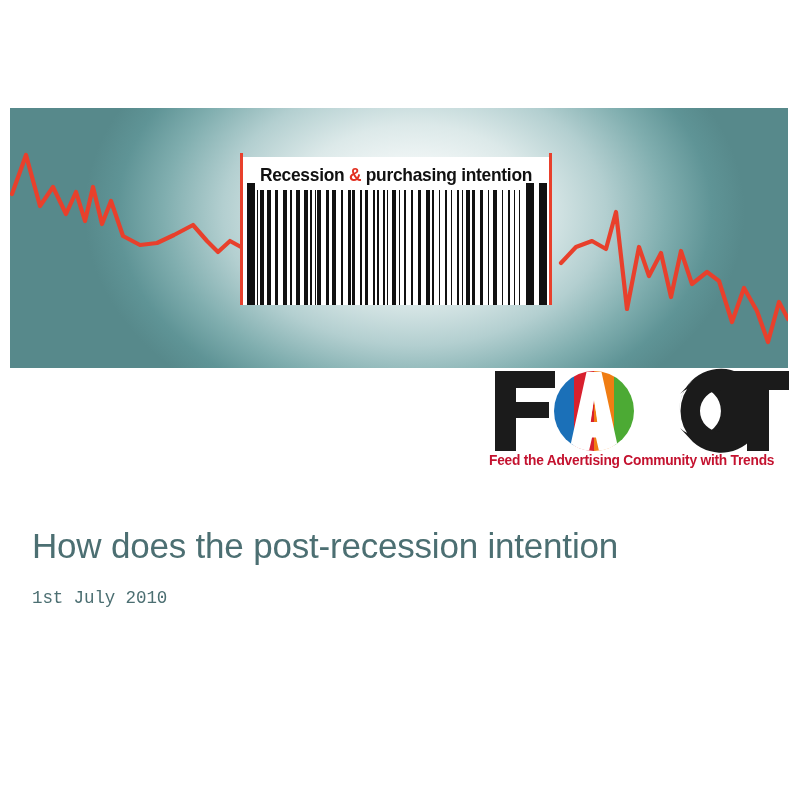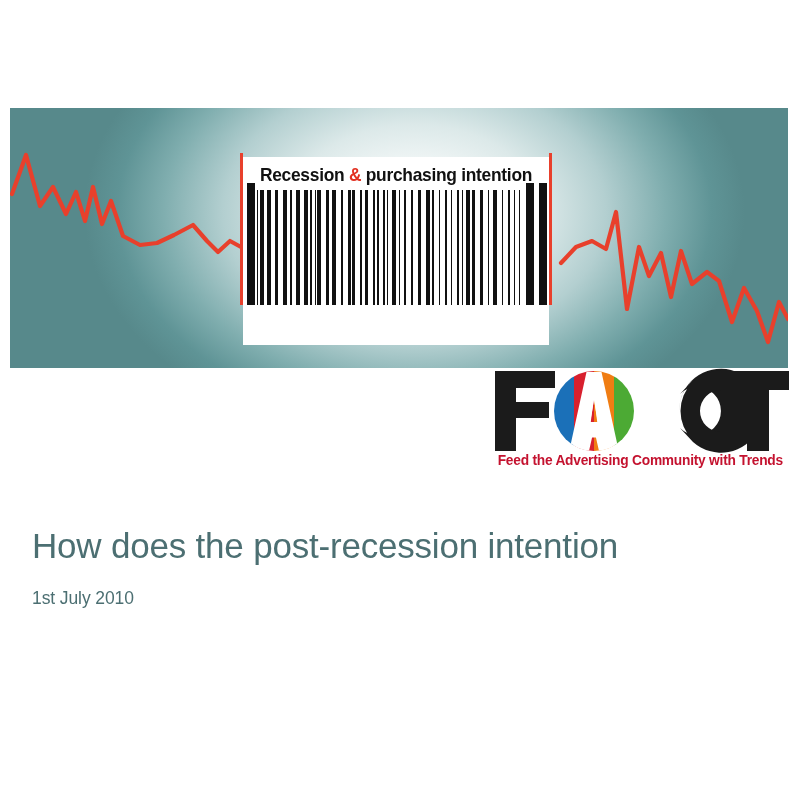--- a/index.html
+++ b/index.html
@@ -38,21 +38,21 @@
     height: 260px;
     display: block;
   }
 
   
   #barcode-block {
     position: absolute;
     left: 243px;
     top: 157px;
     width: 306px;
-    height: 188px;
+    height: 148px;
     background: #ffffff;
     z-index: 4;
   }
   #barcode-caption {
     position: absolute;
     left: 0;
     top: 0;
     width: 100%;
     height: 36px;
     line-height: 36px;
@@ -108,21 +108,20 @@
   .guard.g3 { left: 296px; }
 
   
   #fact-logo {
     position: absolute;
     left: 487px;
     top: 366px;
     width: 305px;
     height: 112px;
     z-index: 10;
-    text-align: right;
   }
   #fact-logo .logo-mark {
     position: relative;
     width: 305px;
     height: 88px;
   }
   #fact-logo .logo-mark svg {
     display: block;
     width: 305px;
     height: 88px;
@@ -153,21 +152,21 @@
     font-family: "Liberation Sans", sans-serif;
     font-size: 35px;
     line-height: 48px;
     font-weight: normal;
     color: #4c6f72;
     margin: 0;
     letter-spacing: -0.2px;
   }
   #page-date {
     margin-top: 18px;
-    font-family: Liberation Sans, sans-serif;
+    font-family: Liberation Mono, monospace;
     font-size: 17.5px;
     font-weight: normal;
     color: #4c6f72;
     letter-spacing: -0.1px;
   }
 </style>
 </head>
 <body>
 
 <div id="hero-banner">

